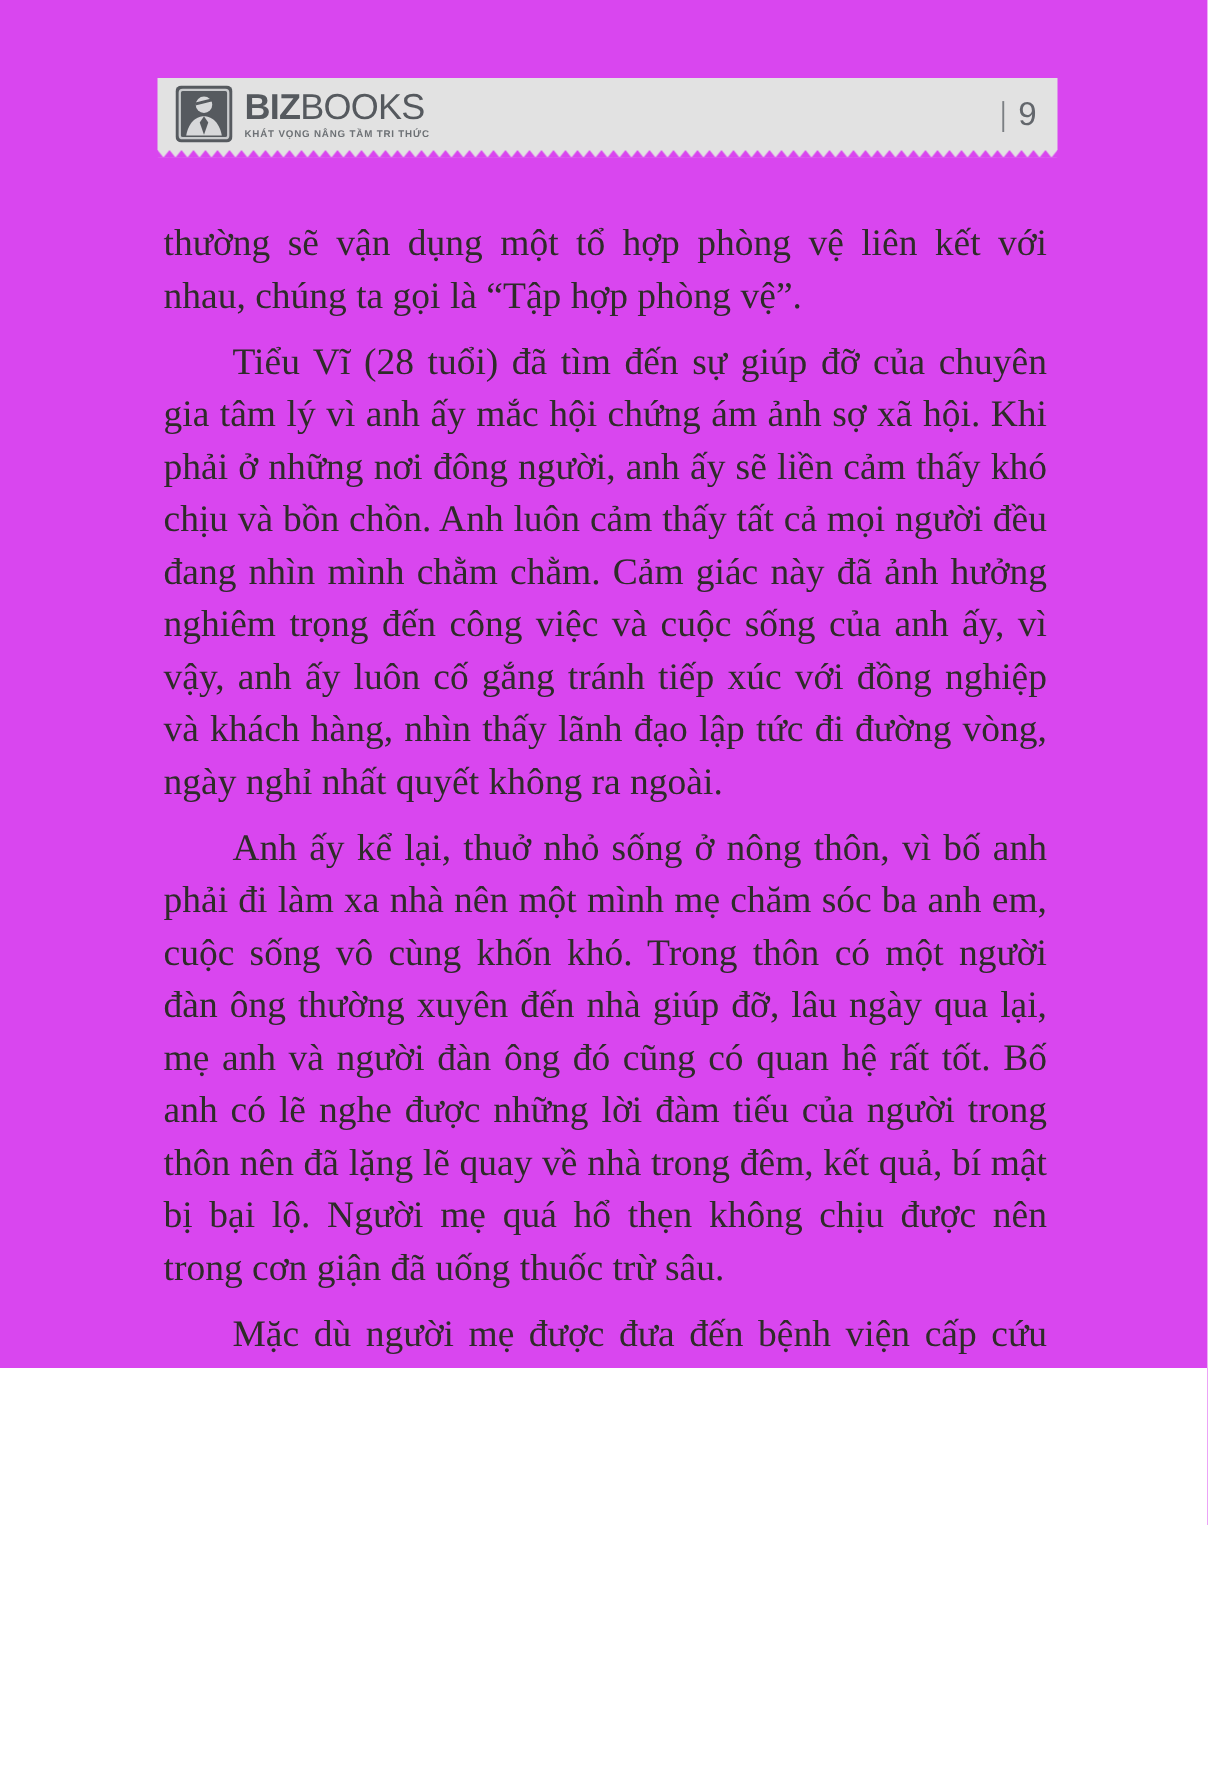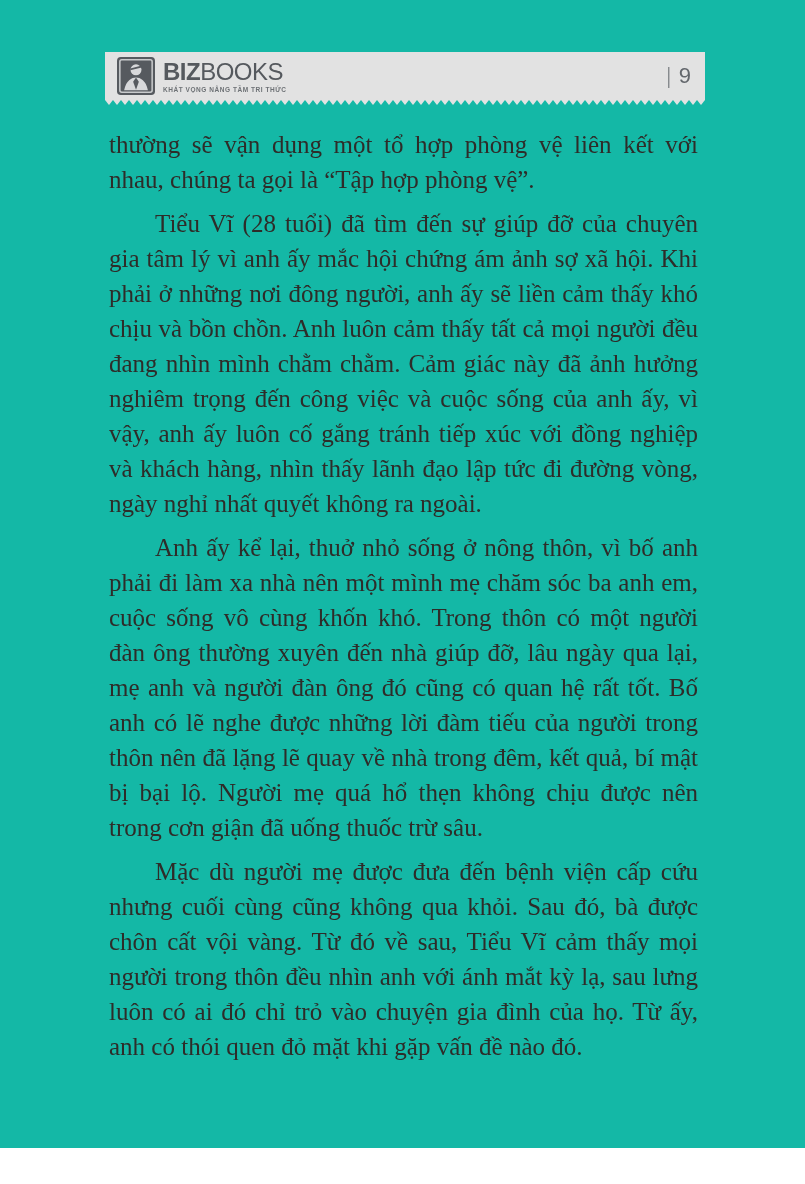--- a/index.html
+++ b/index.html
@@ -1,21 +1,21 @@
 <!DOCTYPE html>
 <html><head>
 <meta charset="utf-8">
 <style>
   * { margin: 0; padding: 0; box-sizing: border-box; }
   html, body { background: #ffffff; }
   .page {
     position: relative;
     width: 805px;
-    height: 1148px;
-    background: #14b8a6;
+    height: 912px;
+    background: #d946ef;
     overflow: hidden;
     font-family: "Liberation Serif", "DejaVu Serif", serif;
   }
 
   
   .header-bar {
     position: absolute;
     left: 105px;
     top: 52px;
     width: 600px;
@@ -76,21 +76,21 @@
     position: absolute;
     left: 109px;
     top: 127px;
     width: 589px;
     font-size: 25px;
     line-height: 35px;
     color: #2e2c29;
     text-align: justify;
   }
   .body-text p { margin: 0 0 9px 0; text-indent: 46px; }
-  .body-text p.no-indent { text-indent: 0; }
+  .body-text p.no-indent { text-indent: 0; margin-top: 18px; }
 </style>
 </head>
 <body>
 
 <div class="page">
 
   <div class="header-bar">
 
     <div class="logo-group">
       <div class="logo-icon-wrap">

